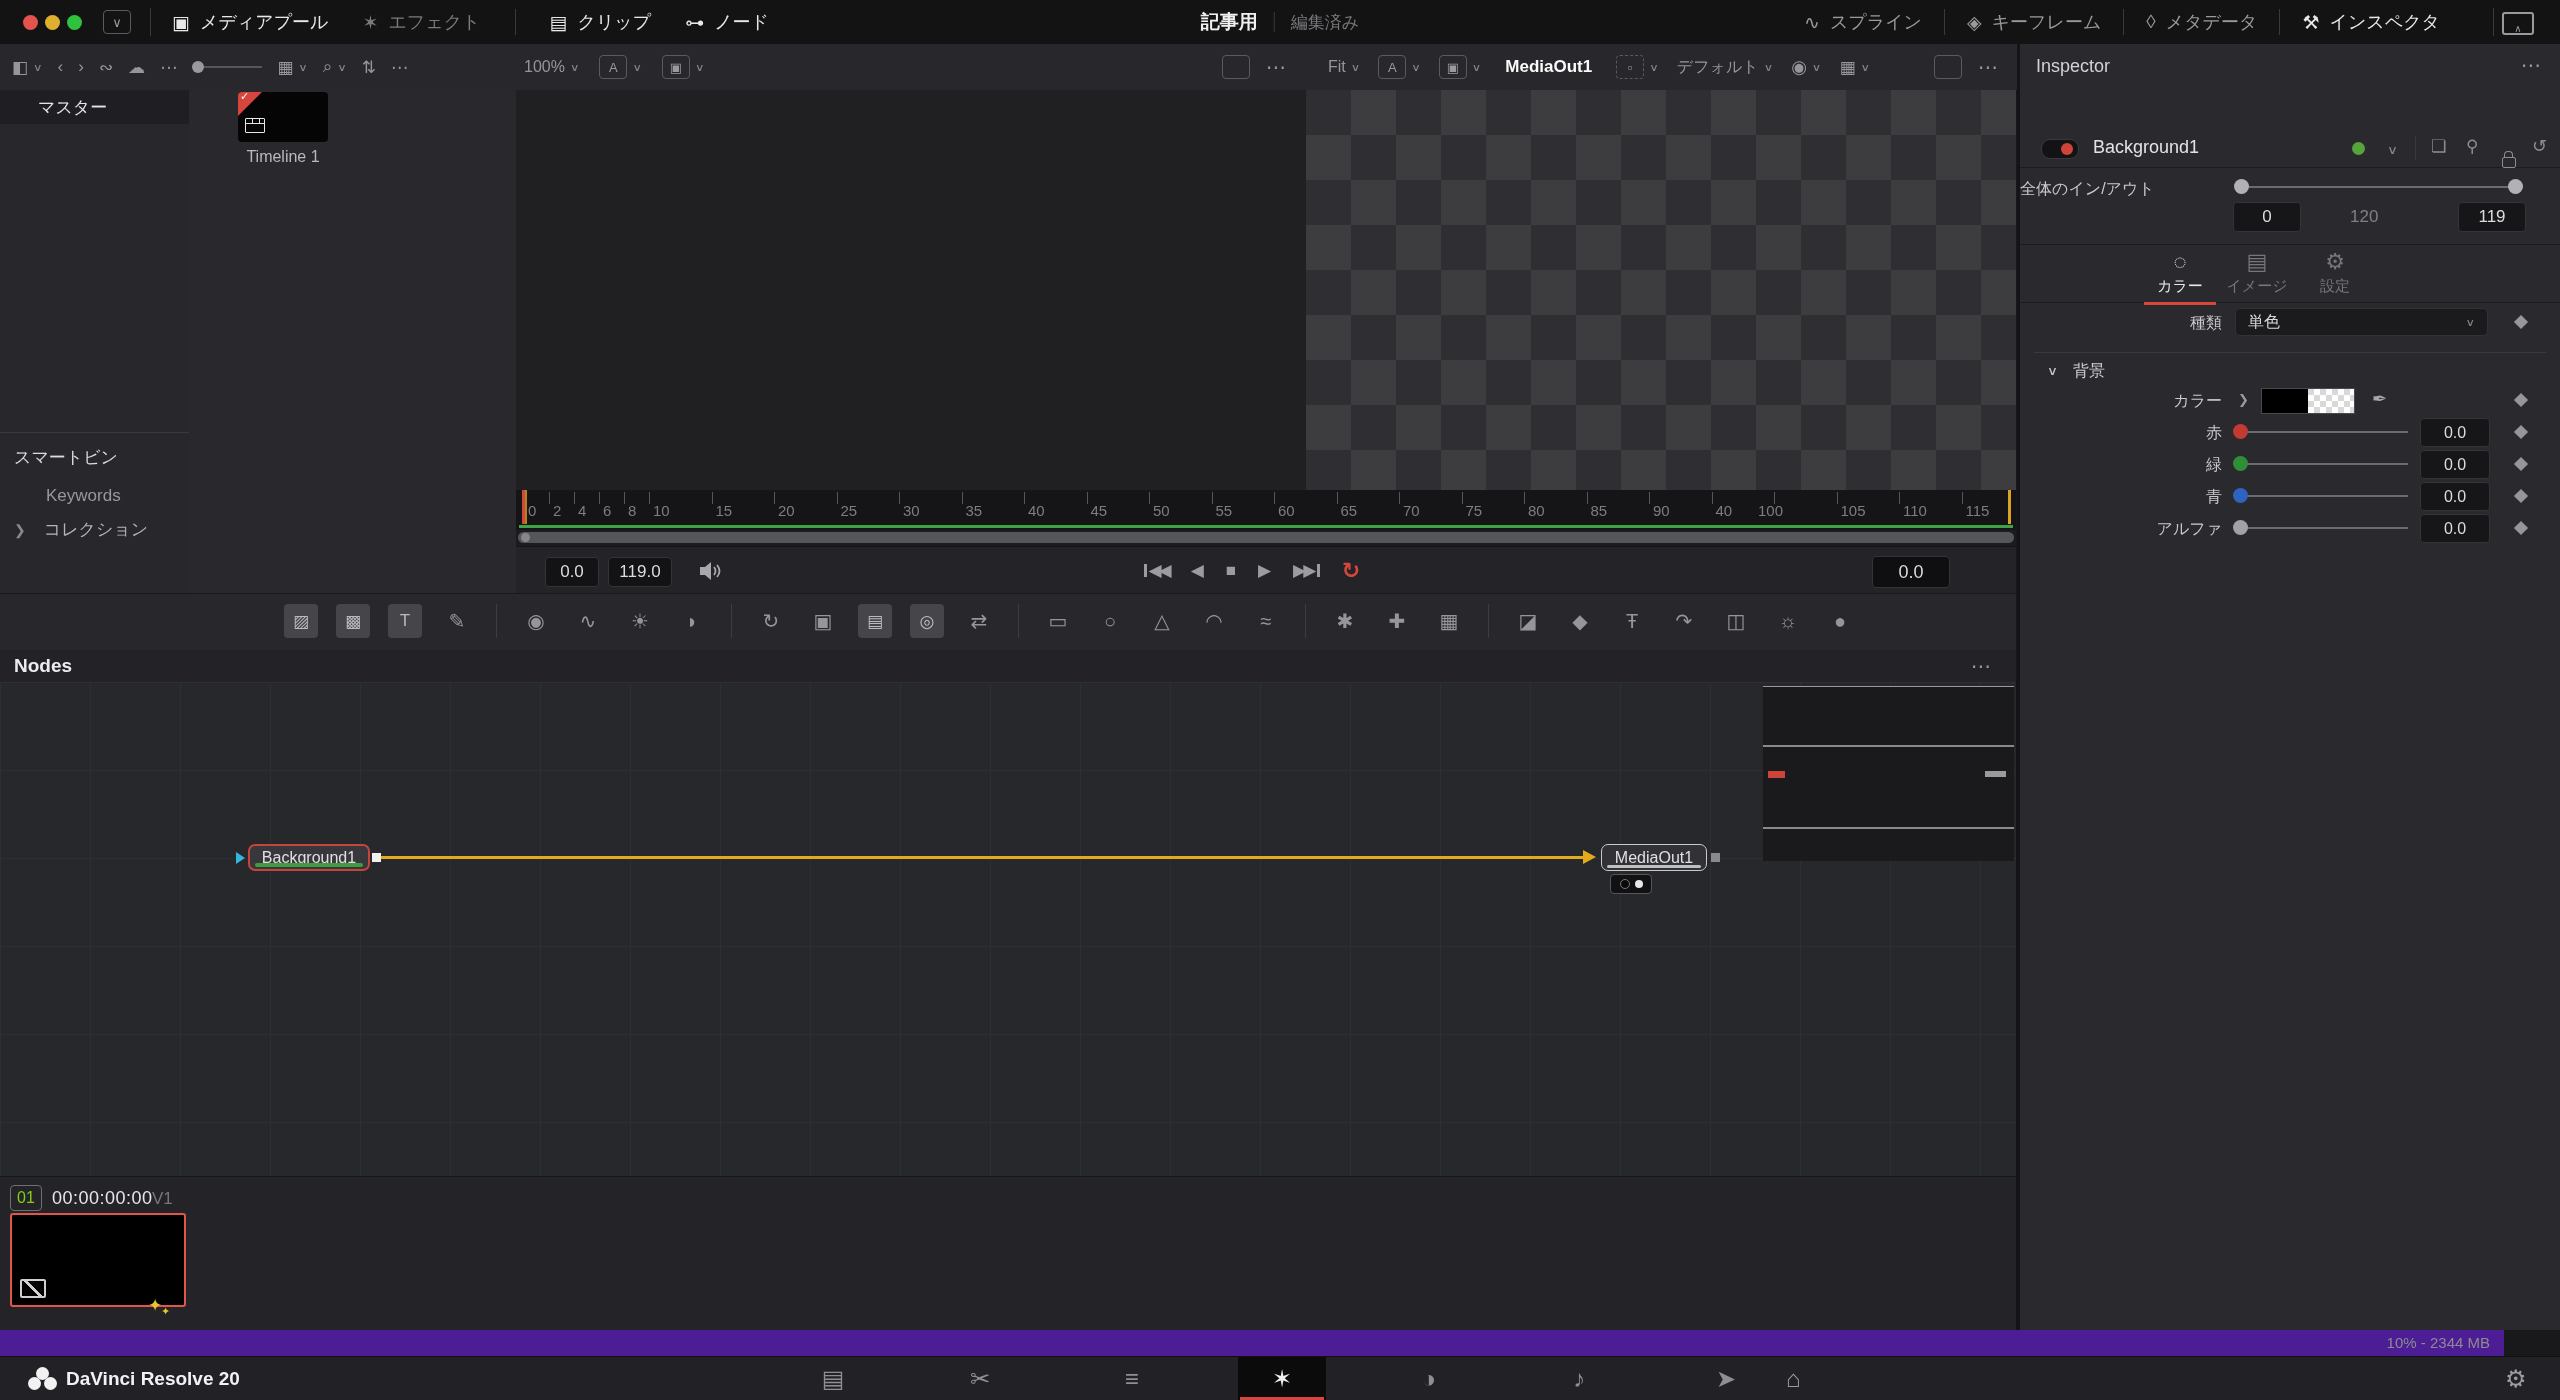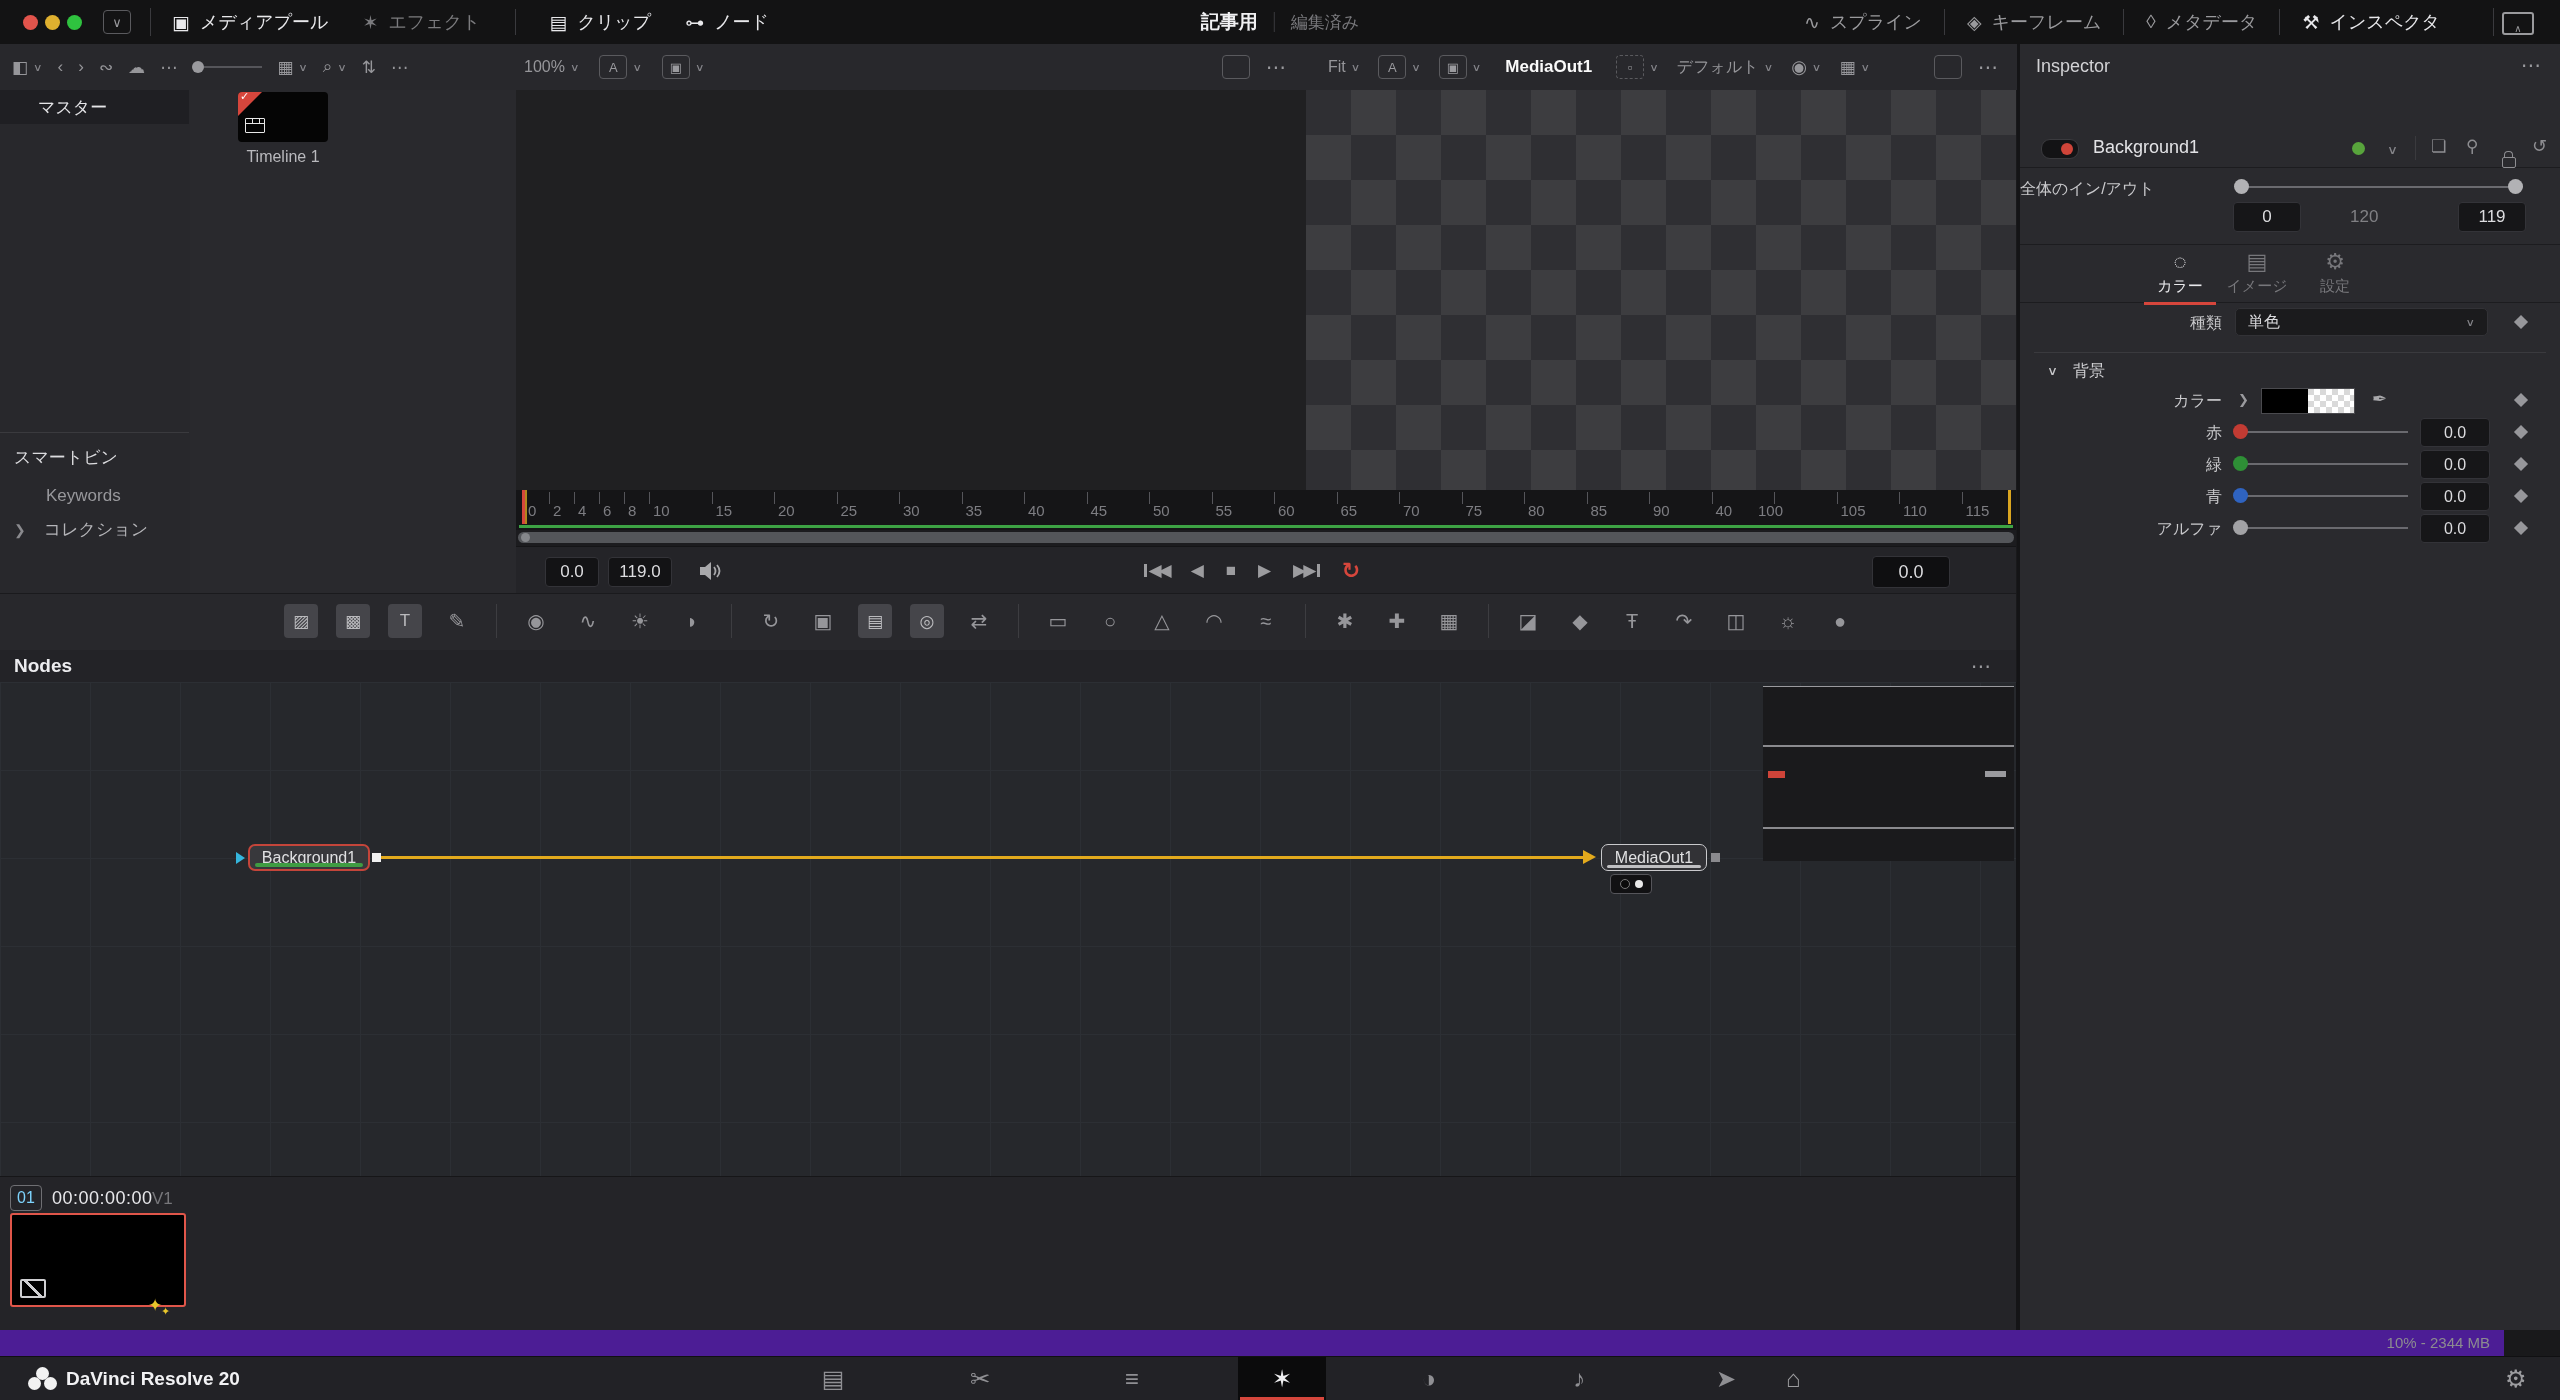--- a/index.html
+++ b/index.html
@@ -414,21 +414,21 @@
 
     <div class="abs" style="left:1763px;top:4px;width:251px;height:174px;background:#1a1a1c;border-top:1.5px solid #9a9a9e;">
       <div class="abs" style="left:0;right:0;top:58px;height:1.5px;background:#8a8a8e;"></div>
       <div class="abs" style="left:0;right:0;top:140px;height:1.5px;background:#8a8a8e;"></div>
       <div class="abs" style="left:5px;top:84px;width:17px;height:7px;background:#cf4439;"></div>
       <div class="abs" style="right:8px;top:84px;width:21px;height:6px;background:#9a9a9e;"></div>
     </div>
   </div>
 
   <div id="clipstrip" class="abs">
-    <div class="abs flexc" style="left:10px;top:8px;width:30px;height:24px;border:1.5px solid #6f6f73;border-radius:4px;justify-content:center;font-size:16px;color:#7dd3fc;">01</div>
+    <div class="abs flexc" style="left:10px;top:8px;width:30px;height:24px;border:1.5px solid #6f6f73;border-radius:4px;justify-content:center;font-size:16px;color:#84cc16;">01</div>
     <div class="abs" style="left:52px;top:11px;font-size:18px;color:#e8e8eb;letter-spacing:.5px;">00:00:00:00</div>
     <div class="abs" style="left:152px;top:12px;font-size:17px;color:#76767a;">V1</div>
     <div class="abs" style="left:10px;top:36px;width:172px;height:90px;background:#000;border:2px solid #e0564a;border-radius:3px;">
       <div class="abs" style="left:8px;bottom:7px;width:22px;height:15px;border:2px solid #cfcfd2;border-radius:2px;background:linear-gradient(45deg,transparent 44%,#cfcfd2 44%,#cfcfd2 56%,transparent 56%);"></div>
     </div>
     <span class="abs" style="left:148px;top:118px;color:#e8c62b;font-size:17px;">✦</span>
     <span class="abs" style="left:161px;top:128px;color:#e8c62b;font-size:11px;">✦</span>
   </div>
 
   <div id="memband" class="abs">

